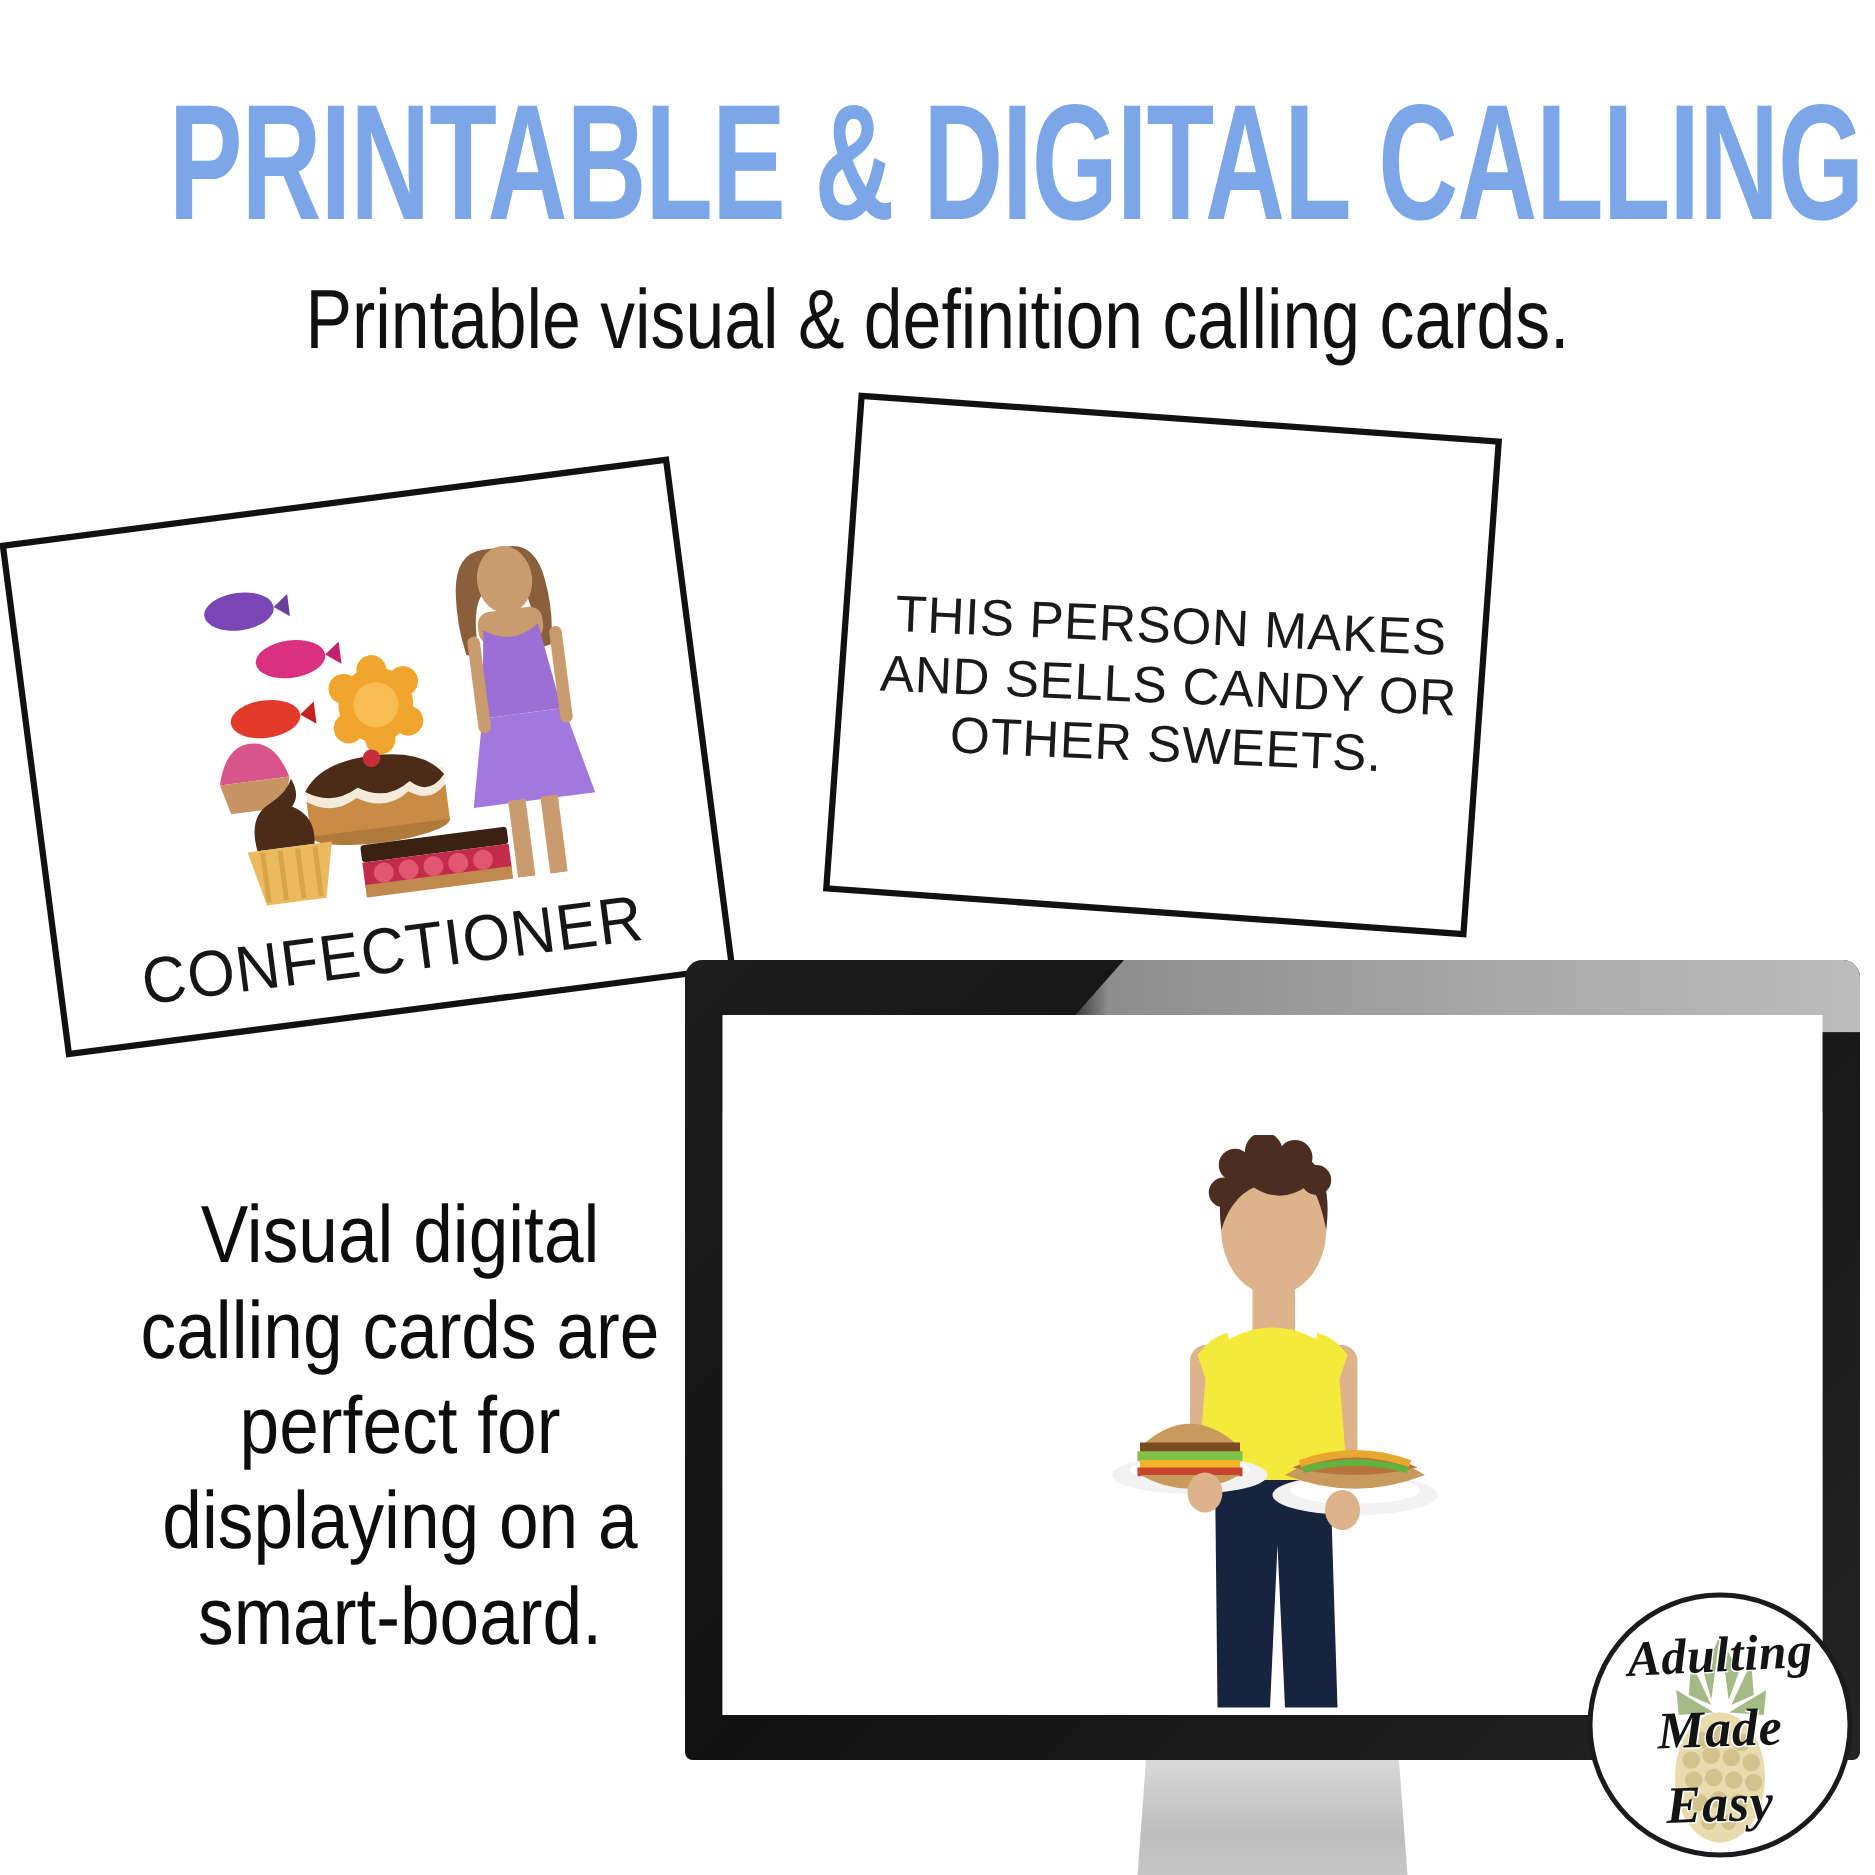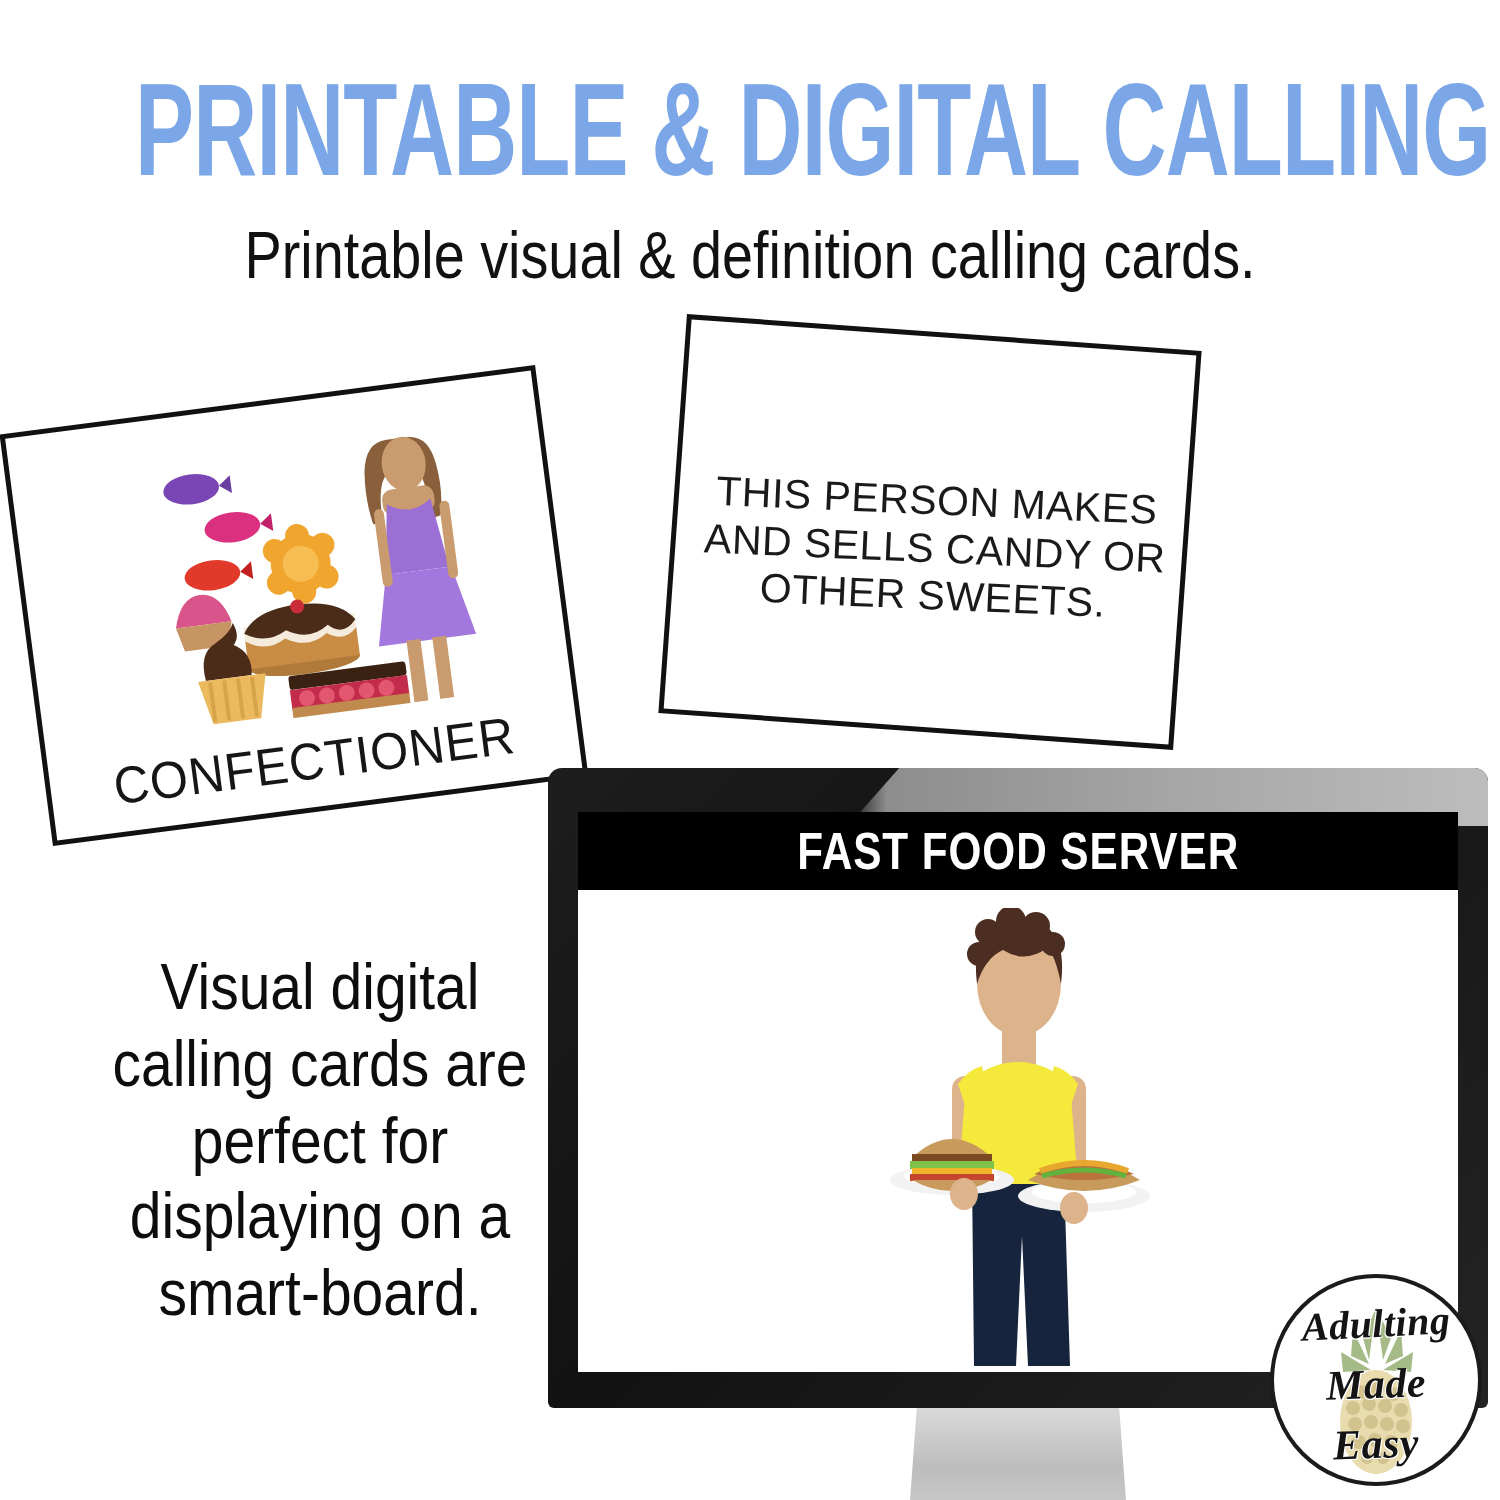--- a/index.html
+++ b/index.html
@@ -258,23 +258,20 @@
   <div class="card" id="card-definition">
     <div class="definition-text">THIS PERSON MAKES AND SELLS CANDY OR OTHER SWEETS.</div>
   </div>
 
   <div class="left-paragraph">Visual digital calling cards are perfect for displaying on a smart-board.</div>
 
   <div id="monitor">
     <div class="monitor-bezel">
       <div class="bezel-gloss"></div>
       <div class="screen">
-        <div class="screen-titlebar">
-          <span class="screen-title">FAST FOOD SERVER</span>
-        </div>
         <div class="screen-body">
           <svg class="server-svg" width="340" height="470" viewBox="0 0 340 470" xmlns="http://www.w3.org/2000/svg">
 
             <g>
               <path d="M124 268 h92 l6 190 h-42 l-6 -130 l-6 130 h-42 z" fill="#16253D"></path>
             </g>
 
             <g>
               <rect x="104" y="168" width="26" height="118" rx="13" fill="#DDB38B"></rect>
               <rect x="212" y="168" width="26" height="118" rx="13" fill="#DDB38B"></rect>

